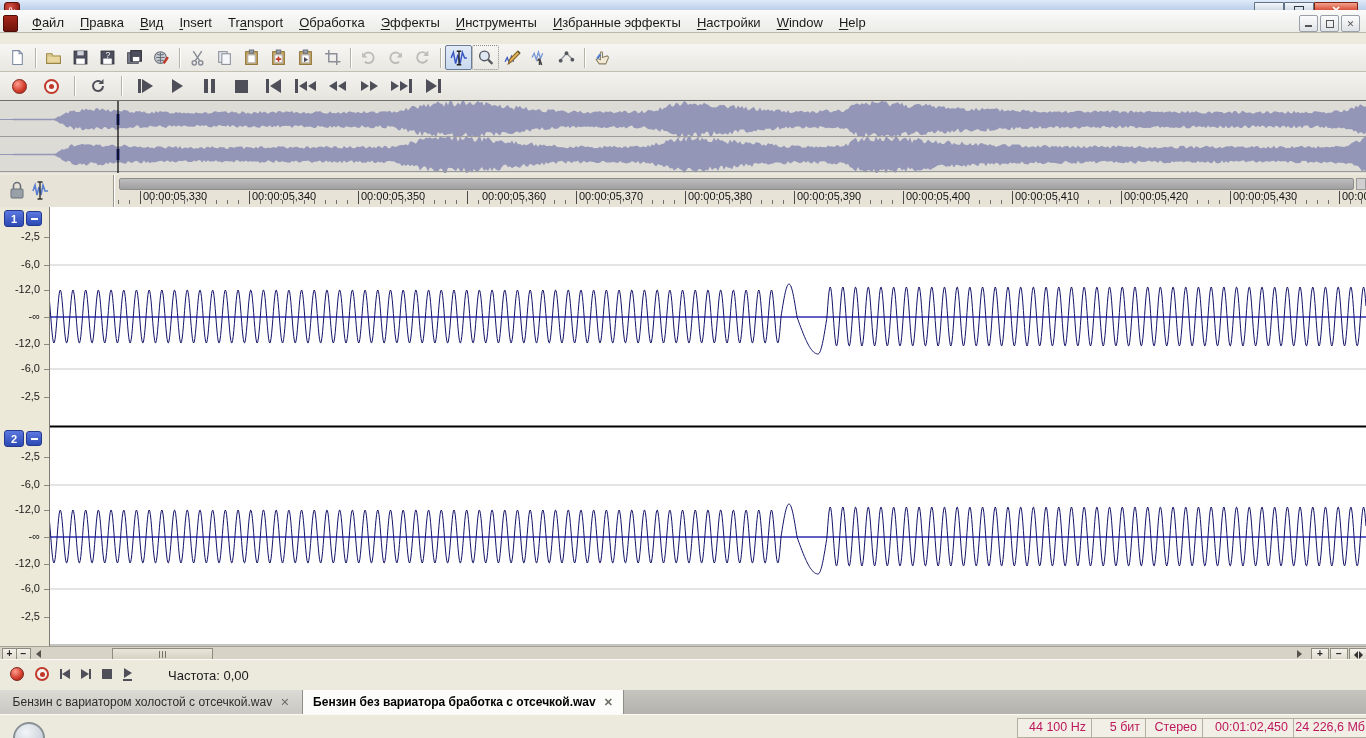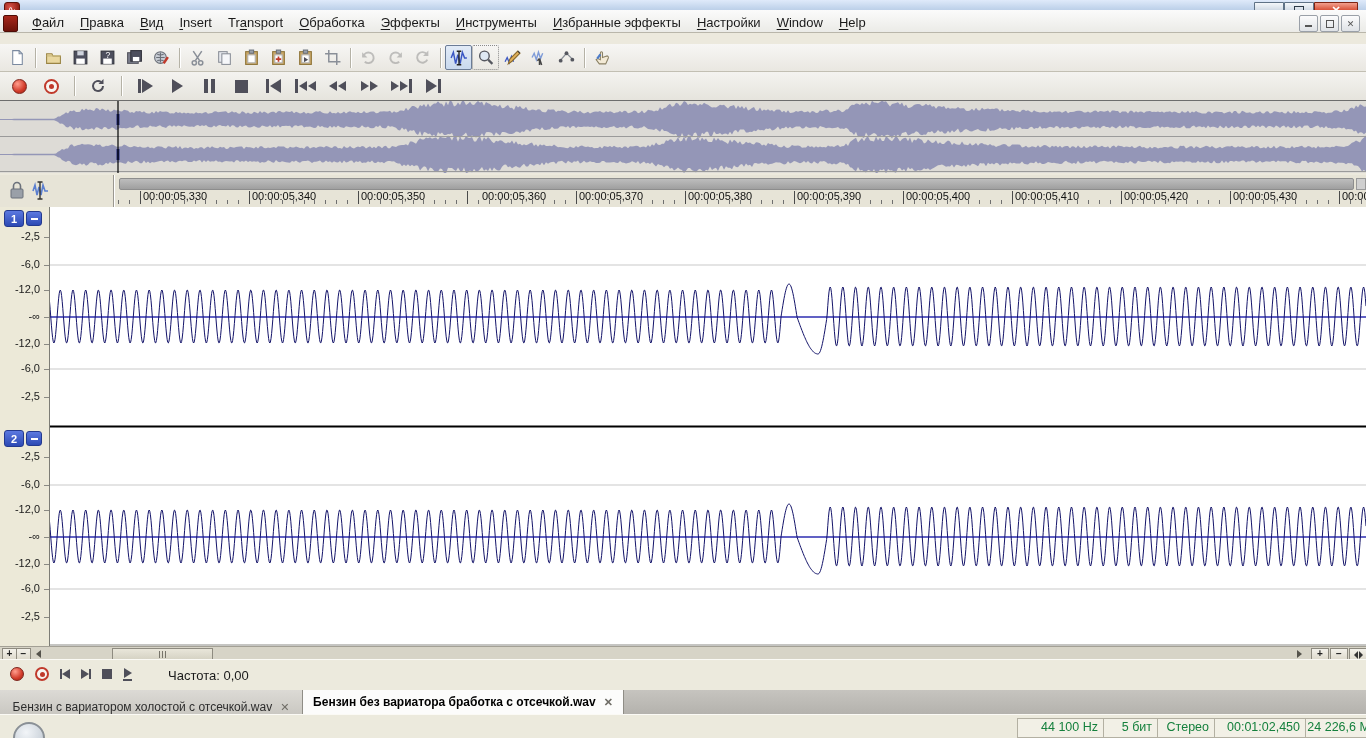--- a/index.html
+++ b/index.html
@@ -101,21 +101,21 @@
   
   .tabbar{position:absolute;left:0;top:690px;width:1366px;height:24px;background:linear-gradient(#c6c4bf,#b4b2ad);
     display:flex;align-items:stretch;}
   .tab{display:flex;align-items:center;justify-content:center;gap:8px;font-size:12px;color:#2d2d2d;
     background:linear-gradient(#dcdad5,#cac8c2);border-right:1px solid #8f8d86;padding:0 10px;}
   .tab.active{background:#fcfcfb;font-weight:bold;color:#000;}
   .tabx{color:#6f6d66;font-size:11px;}
   
   .statusbar{position:absolute;left:0;top:714px;width:1366px;height:24px;background:#eceadd;border-top:1px solid #fbfaf5;}
   .scell{position:absolute;top:3px;height:17px;border:1px solid #b3b0a2;background:#f2f0e6;
-    font-size:12.5px;text-align:right;padding:1px 5px 0 16px;color:#15803d;}
+    font-size:12.5px;text-align:right;padding:1px 5px 0 4px;color:#be185d;}
   .orb{position:absolute;left:13px;top:722px;width:28px;height:28px;border-radius:50%;
     border:2px solid #8a9096;background:radial-gradient(circle at 40% 30%,#f2f5f8,#b9c2cc);}
   svg{display:block;}
 </style>
 </head>
 <body>
 
 <div class="app">
 
   <div class="titlebar">
@@ -627,21 +627,21 @@
       <span style="display:flex;flex-direction:column;align-items:center;">
           <i class="tri-r sm"></i>
           <i style="width:9px;height:2px;background:#4f4f5a;margin-top:1px;"></i>
         </span>
     </div>
     <div class="freq">Частота: 0,00</div>
 
   </div>
 
   <div class="tabbar" id="tabbar">
-      <div class="tab" style="width: 282px; align-items: flex-end;">
+      <div class="tab" style="width: 282px;">
         <span>Бензин с вариатором холостой с отсечкой.wav</span>
         <span class="tabx">✕</span>
       </div>
       <div class="tab active" style="width: 300px;">
         <span>Бензин без вариатора бработка с отсечкой.wav</span>
         <span class="tabx">✕</span>
       </div>
     </div>
 
   <div class="statusbar" id="statusbar">

